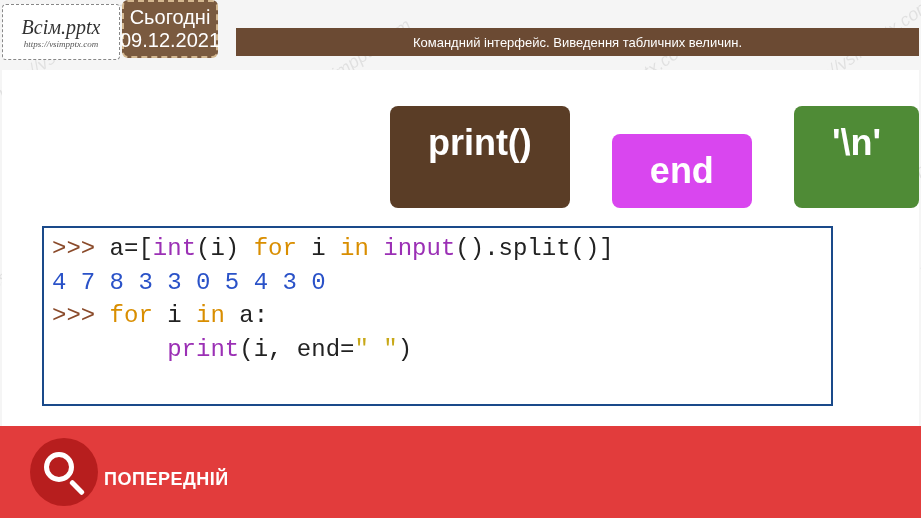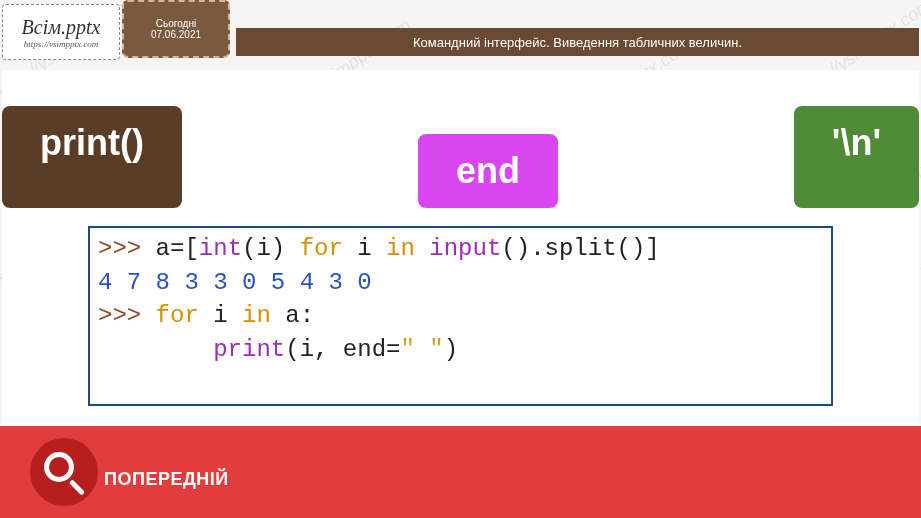--- a/index.html
+++ b/index.html
@@ -66,61 +66,61 @@
     .logo-url {
       font-family: 'Times New Roman', serif;
       font-style: italic;
       font-size: 9px;
       color: #555;
     }
     .date-badge {
       position: absolute;
       top: 0px;
       left: 122px;
-      width: 108px;
+      width: 96px;
       height: 58px;
       background: #7a5a3f;
       border: 2px dashed #d4b890;
       border-radius: 6px;
       color: #fff;
       display: flex;
       flex-direction: column;
       align-items: center;
       justify-content: center;
       z-index: 3;
-      font-size: 10px;
+      font-size: 20px;
     }
     .content-area {
       position: absolute;
       top: 70px;
       left: 2px;
       right: 2px;
       bottom: 2px;
       background: #fff;
       z-index: 2;
     }
     .pill-row {
       display: flex;
-      justify-content: space-between;
+      justify-content: flex-end;
       gap: 42px;
       margin-top: 36px;
     }
     .pill {
       border-radius: 8px;
       color: #fff;
       font-size: 36px;
       font-weight: bold;
       padding: 16px 38px;
       font-family: Arial, sans-serif;
     }
     .pill-brown { background: #5a3d26; }
     .pill-orange { background: #d946ef; margin-top: 28px; }
     .pill-green { background: #4f8b36; }
     .code-box {
-      margin: 18px 86px 0 86px;
+      margin: 18px 86px 0 40px;
       border: 2px solid #1a4a8a;
       background: #fff;
       font-family: 'Courier New', monospace;
       font-size: 24px;
       padding: 4px 8px;
       line-height: 1.4;
       white-space: pre;
     }
     .tok-prompt { color: #8a4a2a; }
     .tok-name { color: #222; }
@@ -225,21 +225,21 @@
   <span>Командний інтерфейс. Виведення табличних величин.</span>
 </div>
 
 <div class="logo-badge">
   <div class="logo-title">Всім.pptx</div>
   <div class="logo-url">https://vsimpptx.com</div>
 </div>
 
 <div class="date-badge">
   <div>Сьогодні</div>
-  <div>07.06.2021</div>
+  <div>09.12.2021</div>
 </div>
 
 <div class="content-area">
   <div class="pill-row">
     <div class="pill pill-brown">print()</div>
     <div class="pill pill-orange">end</div>
     <div class="pill pill-green">'\n'</div>
   </div>
 
   <div class="code-box"><span class="tok-prompt">&gt;&gt;&gt; </span><span class="tok-name">a</span><span class="tok-eq">=[</span><span class="tok-builtin">int</span><span class="tok-paren">(i) </span><span class="tok-keyword">for</span><span class="tok-name"> i </span><span class="tok-keyword">in</span><span class="tok-name"> </span><span class="tok-builtin">input</span><span class="tok-paren">().split()]</span>

